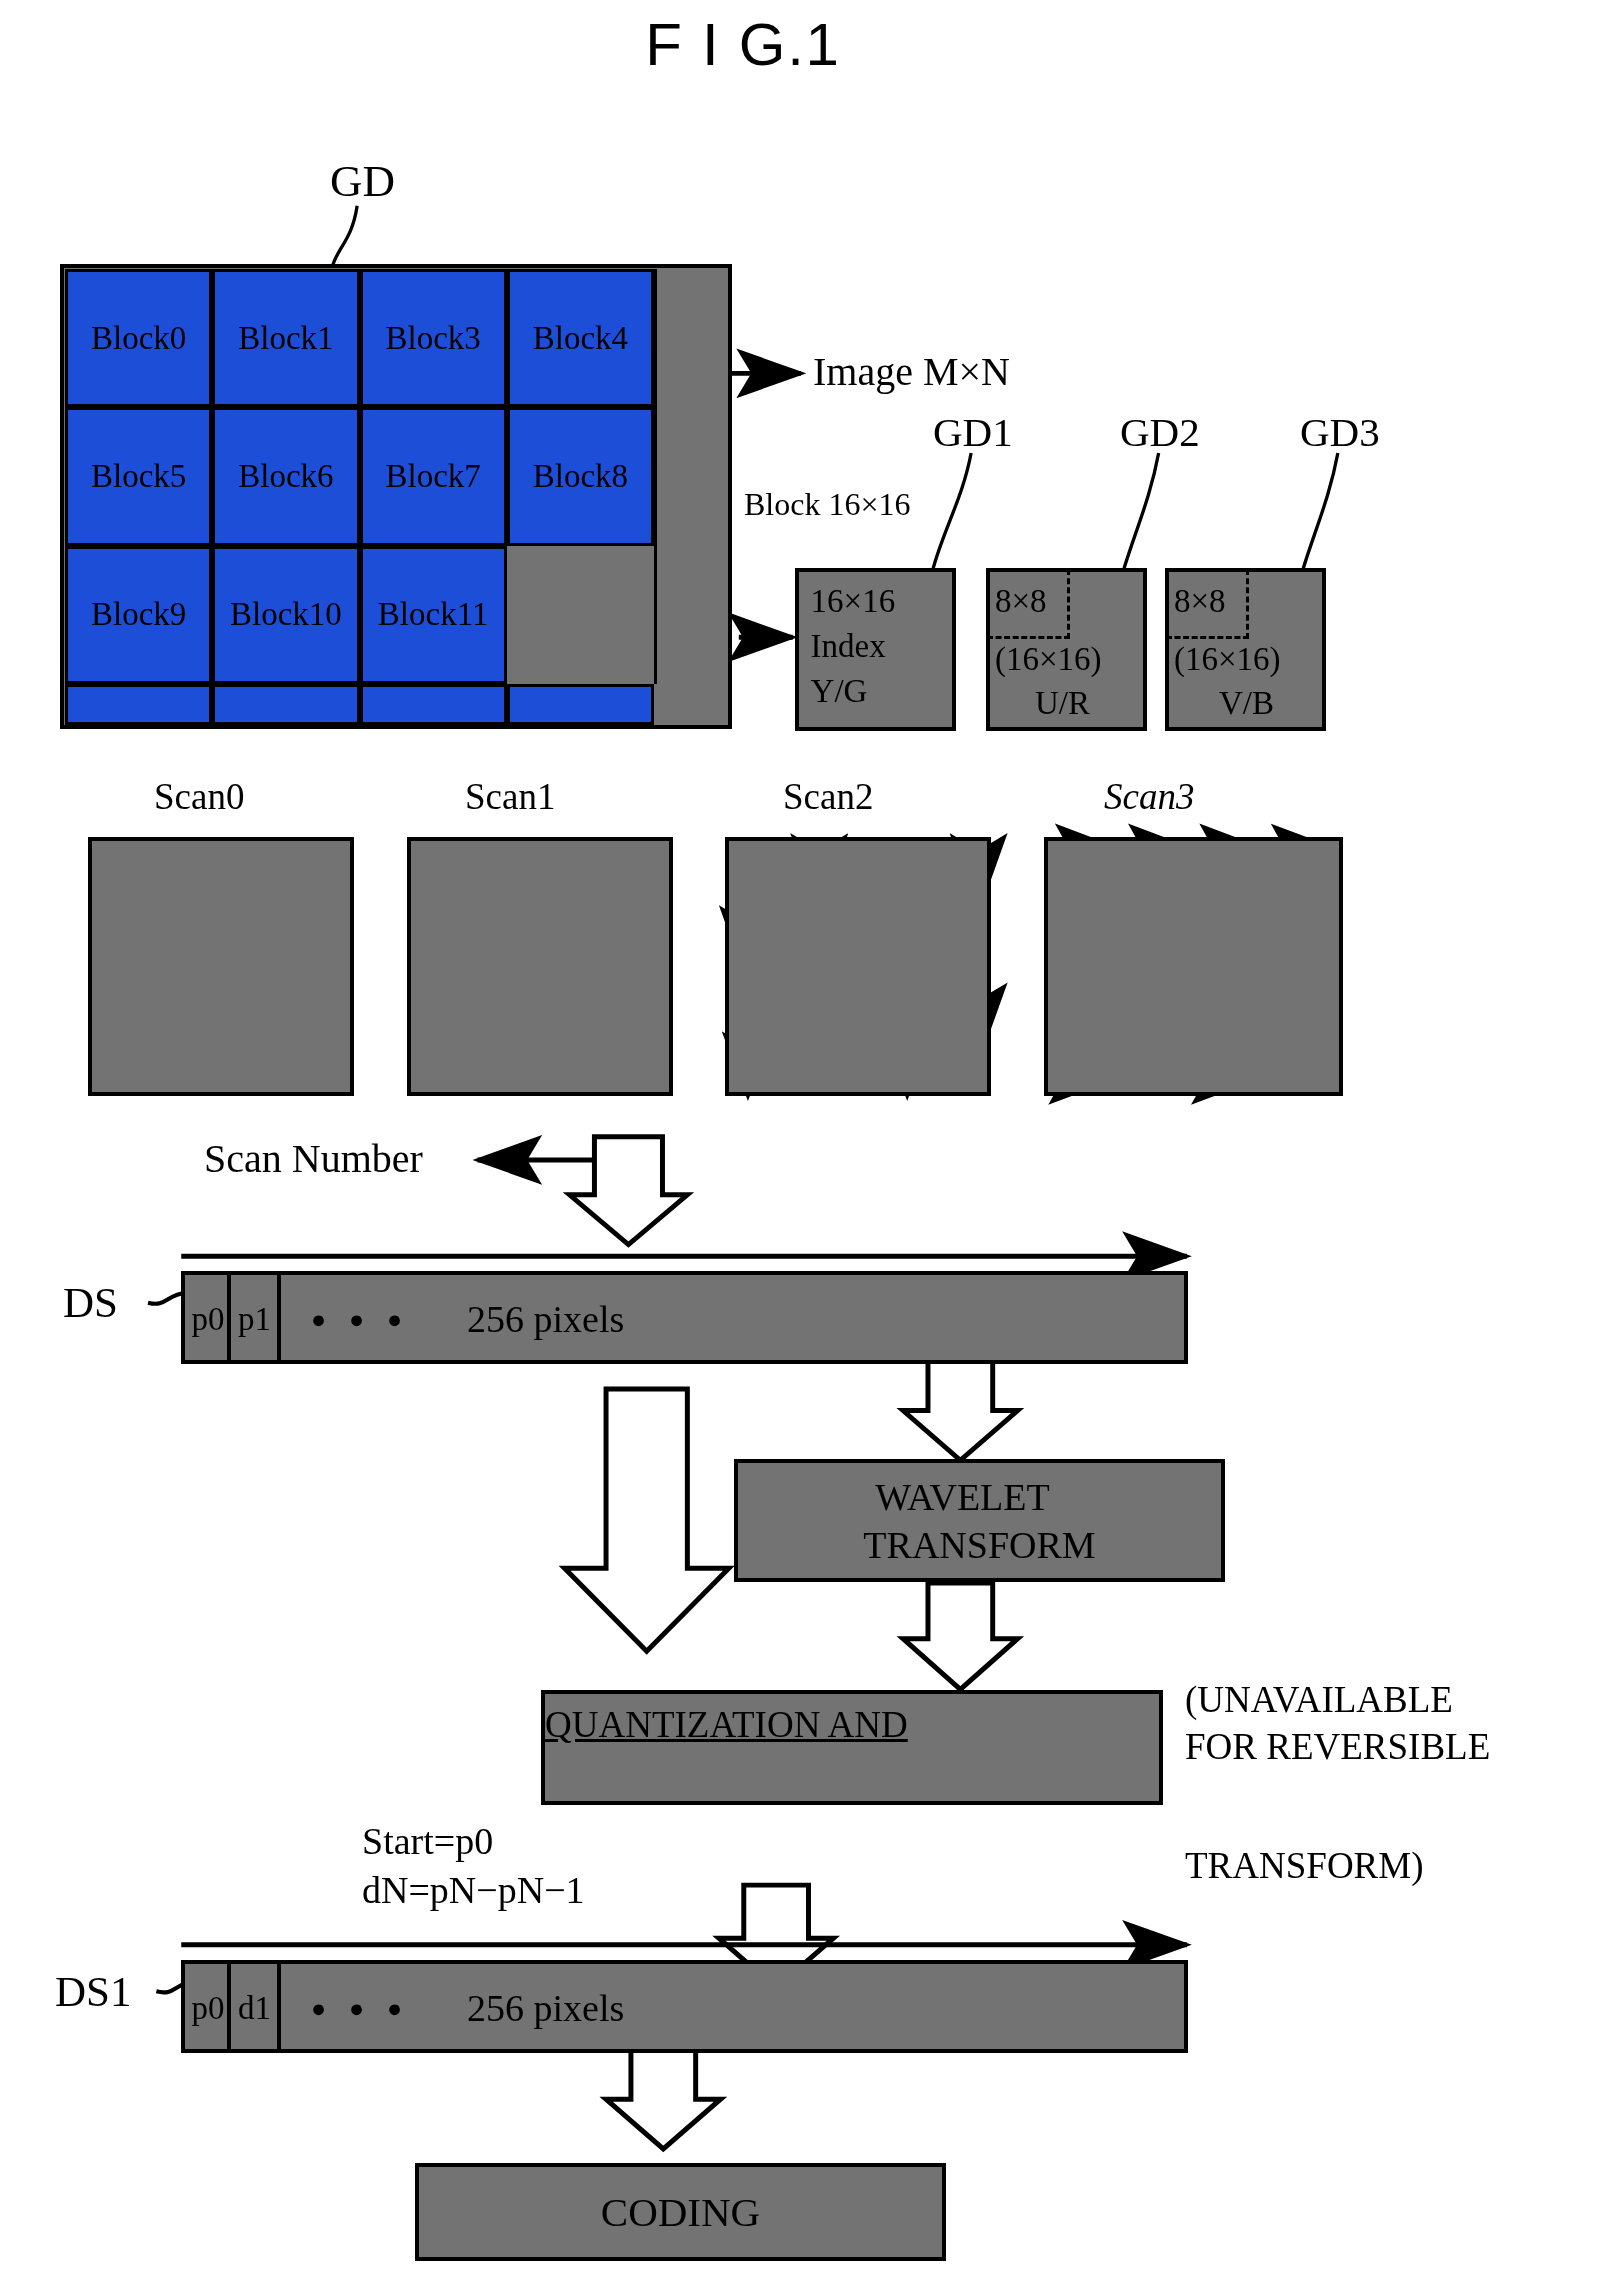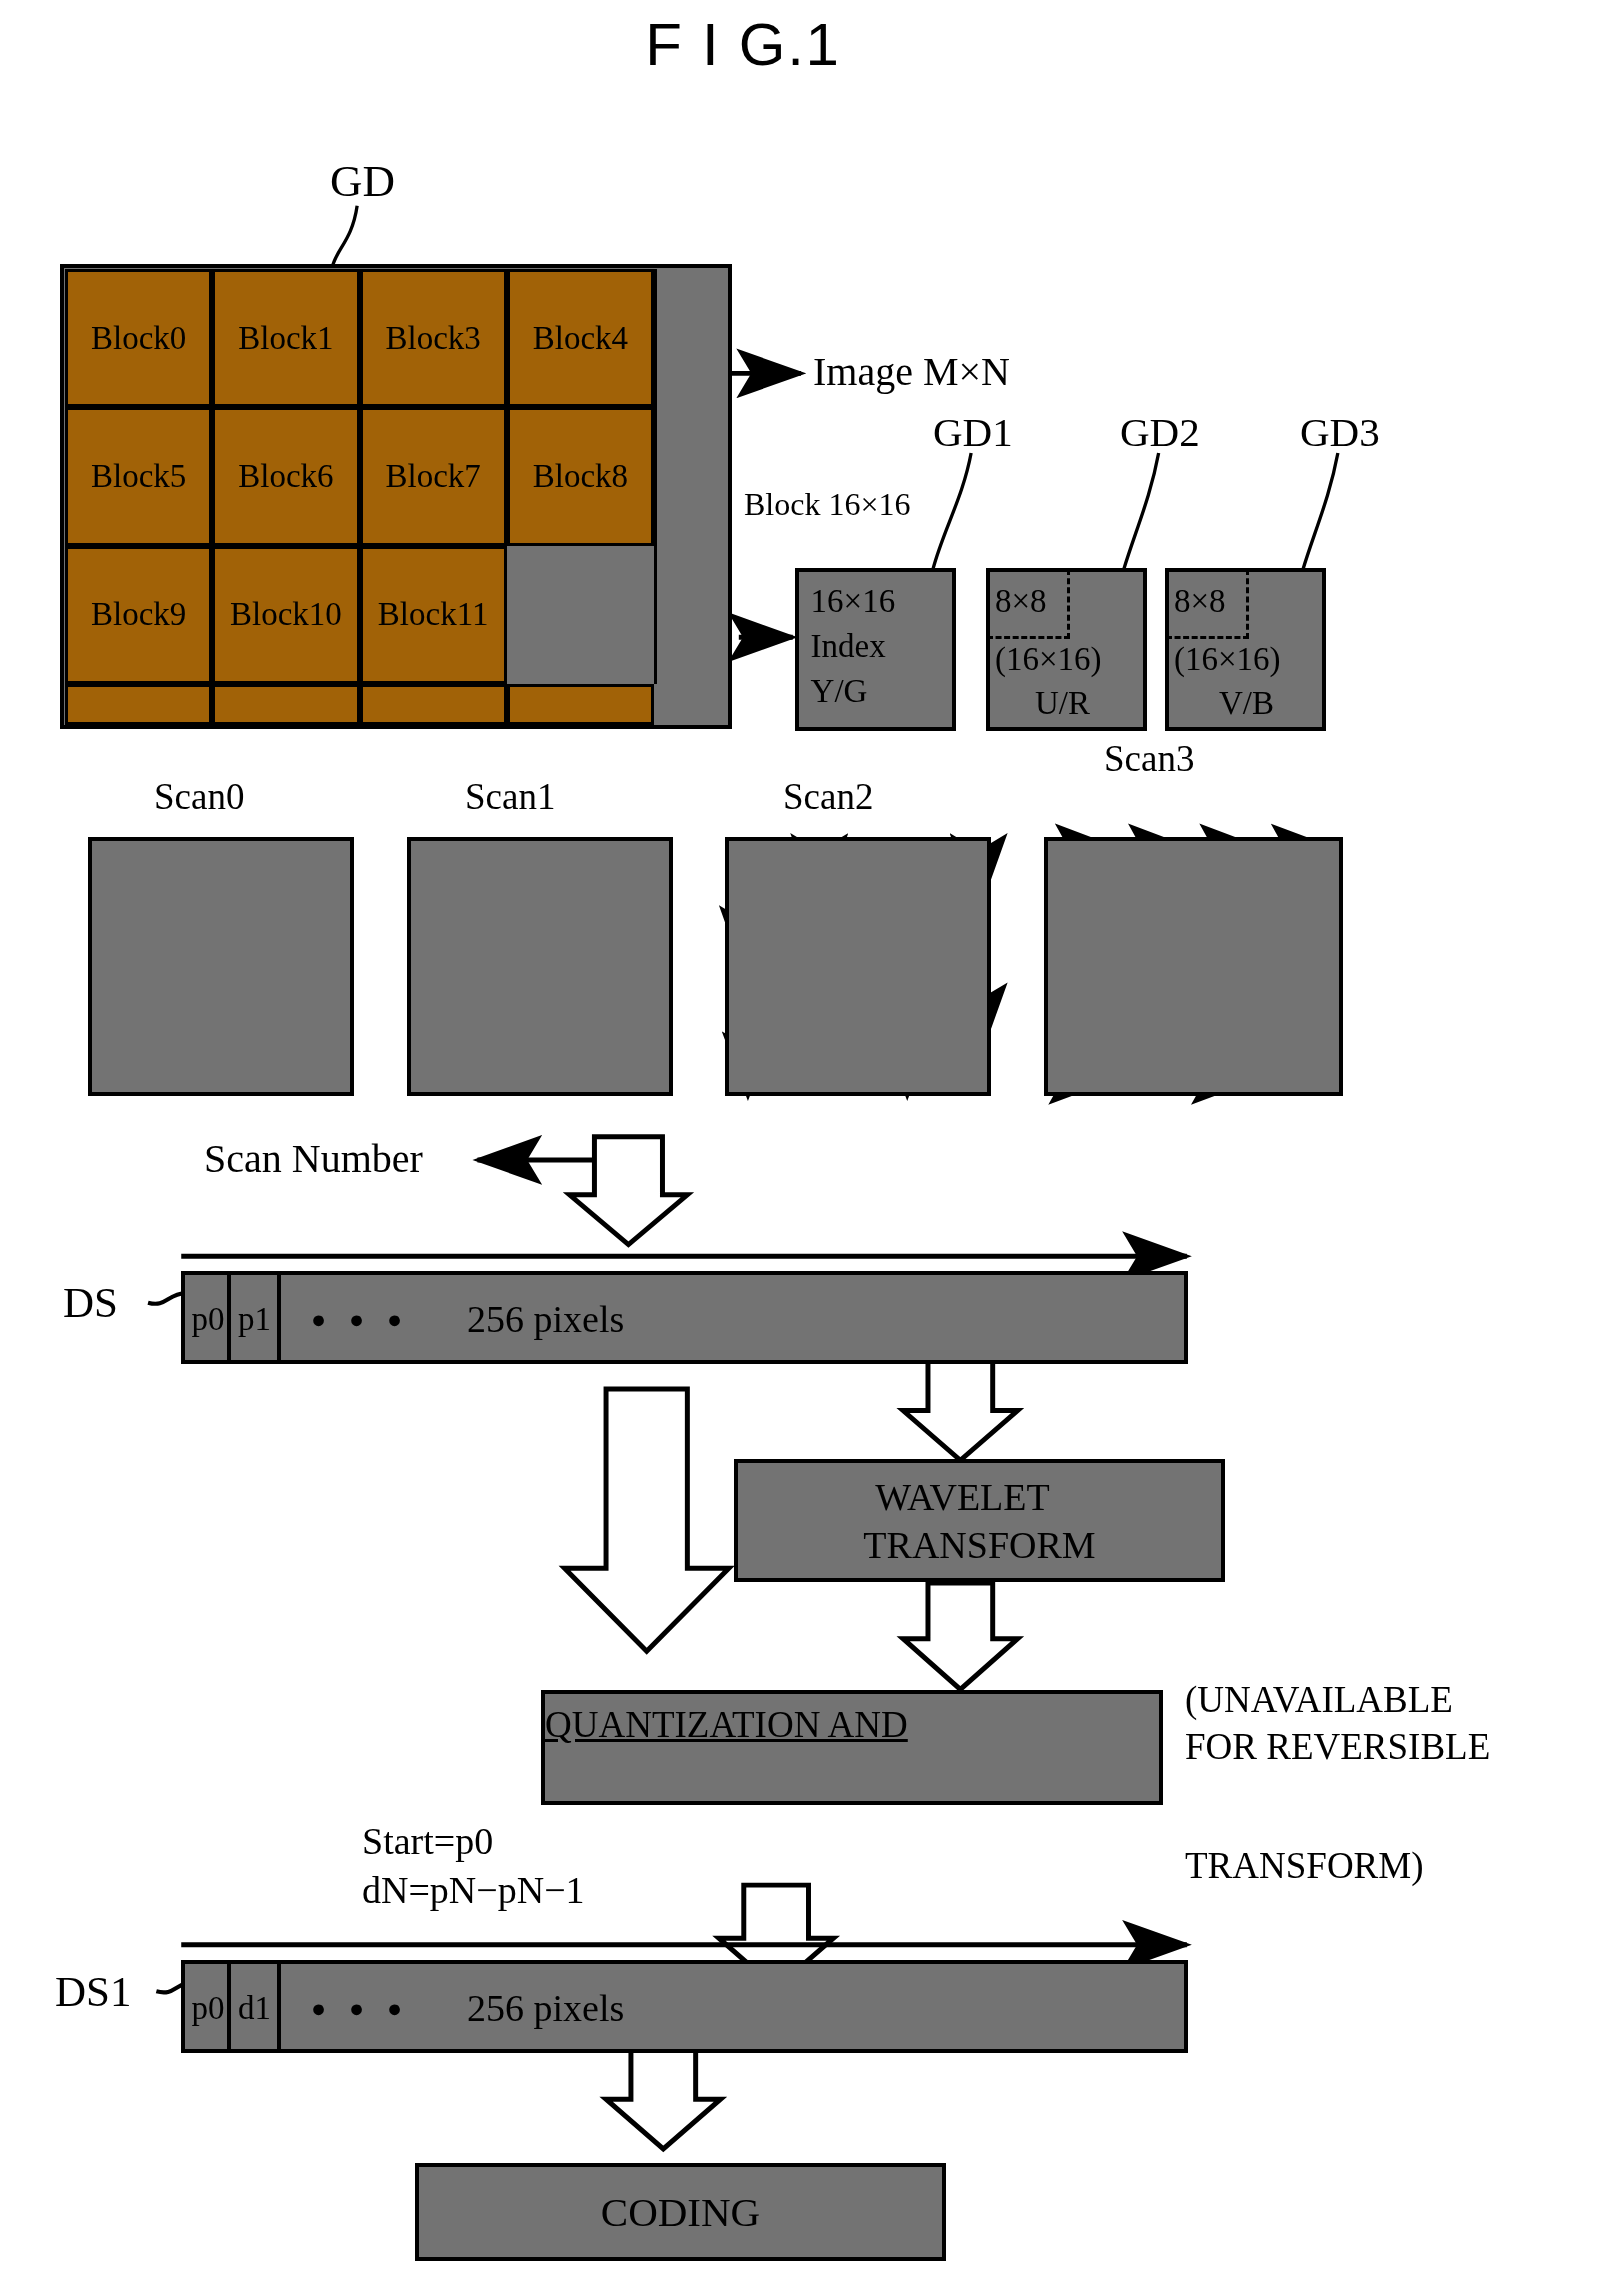--- a/index.html
+++ b/index.html
@@ -11,21 +11,21 @@
   .abs{position:absolute;}
   .txt{position:absolute;white-space:nowrap;line-height:1;}
 
   
   #fig-title{
     left:0;top:15px;width:1486px;text-align:center;
     font-size:60px;letter-spacing:1.7px;font-family:"Liberation Sans","DejaVu Sans",sans-serif;
   }
 
   
-  .box{position:absolute;border:3.3px solid #000;background:#a16207;box-sizing:border-box;}
+  .box{position:absolute;border:3.3px solid #000;background:#1d4ed8;box-sizing:border-box;}
   .boxheavy{position:absolute;border:4.1px solid #000;background:#737373;box-sizing:border-box;}
   .centered{display:flex;align-items:center;justify-content:center;text-align:center;}
 
   
   svg.ov{position:absolute;left:0;top:0;width:1617px;height:2295px;pointer-events:none;}
   .lbl-md{font-size:33px;}
   .lbl-lg{font-size:38px;}
   .lbl-xl{font-size:43px;}
 </style>
 </head>
@@ -239,21 +239,21 @@
 <div class="boxheavy" style="left:1165px;top:568px;width:161px;height:163px;">
   <div class="abs" style="left:-3.3px;top:-3.3px;width:83px;height:70px;border-right:3.3px dashed #000;border-bottom:3.3px dashed #000;box-sizing:border-box;"></div>
   <div class="txt lbl-md" style="left:5px;top:13.3px;">8×8</div>
   <div class="txt lbl-md" style="left:5px;top:71px;">(16×16)</div>
   <div class="txt lbl-md" style="left:50px;top:115px;">V/B</div>
 </div>
 
 <div class="txt" style="left:154px;top:778px;font-size:37px;">Scan0</div>
 <div class="txt" style="left:465px;top:778px;font-size:37px;">Scan1</div>
 <div class="txt" style="left:783px;top:778px;font-size:37px;">Scan2</div>
-<div class="txt" style="left:1104px;top:740px;font-size:37px;">Scan3</div>
+<div class="txt" style="left:1104px;top:778px;font-size:37px;font-style:italic;">Scan3</div>
 
 <div class="boxheavy" style="left:88px;top:837px;width:266px;height:259px;"></div>
 <div class="boxheavy" style="left:407px;top:837px;width:266px;height:259px;"></div>
 <div class="boxheavy" style="left:725px;top:837px;width:266px;height:259px;"></div>
 <div class="boxheavy" style="left:1044px;top:837px;width:299px;height:259px;"></div>
 
 <div class="txt" style="left:204px;top:1139px;font-size:40px;">Scan Number</div>
 
 <div class="txt" style="left:63px;top:1281px;font-size:43px;">DS</div>
 

